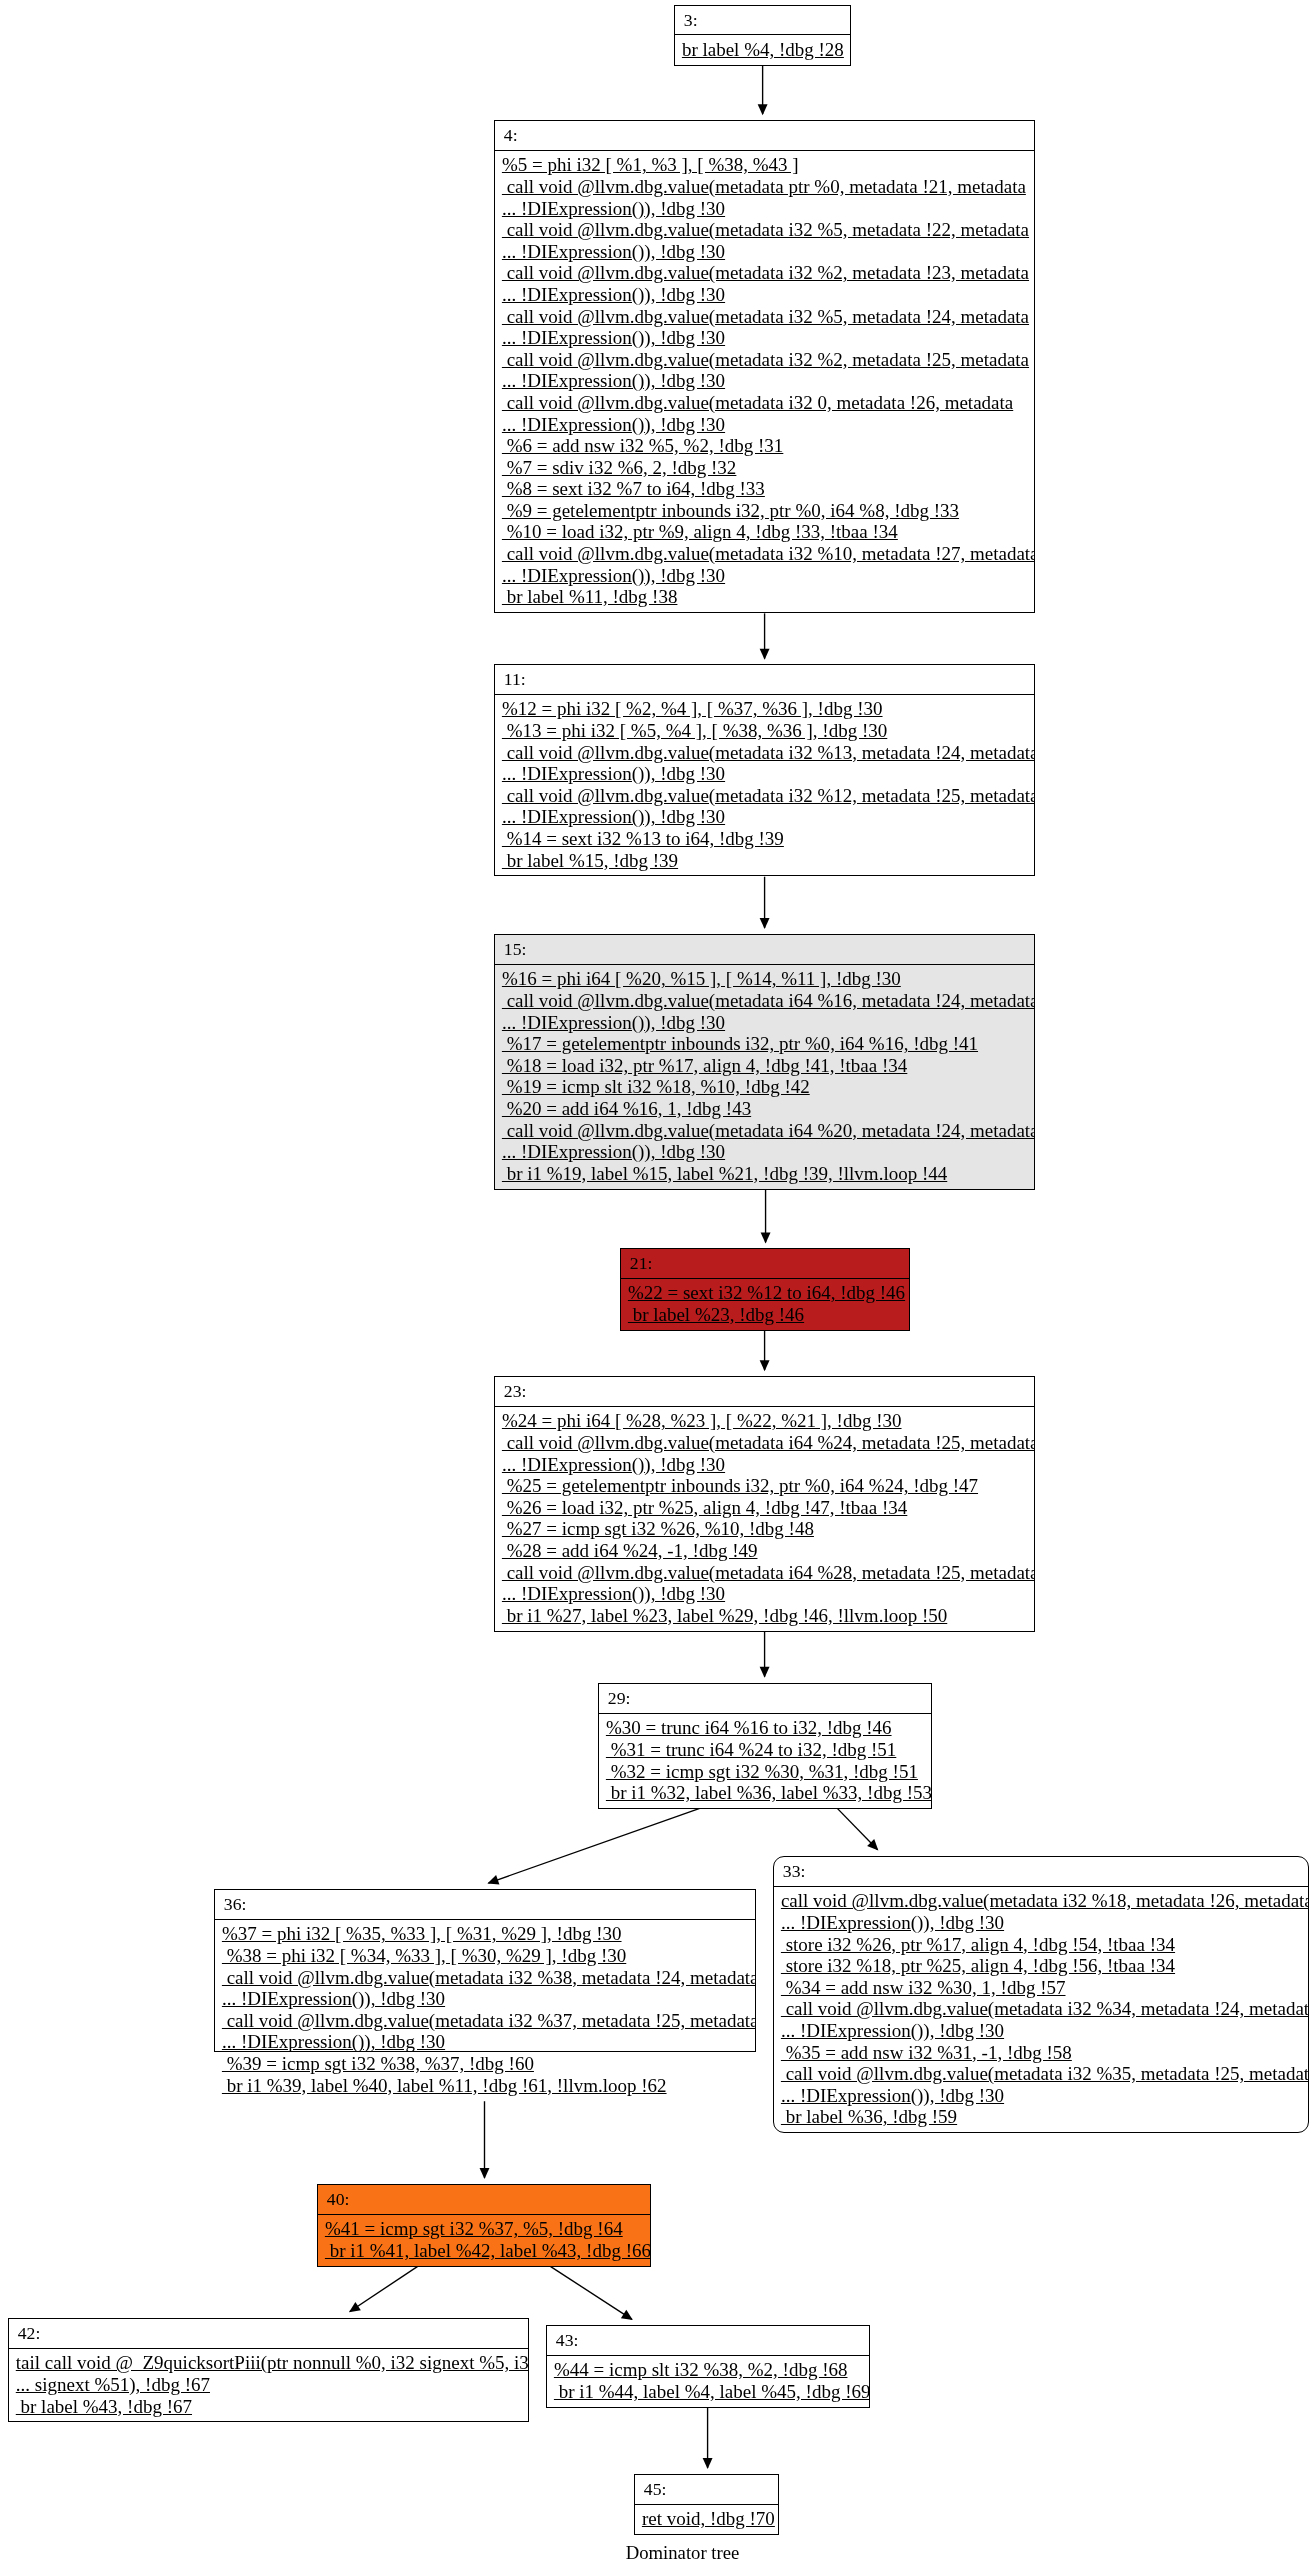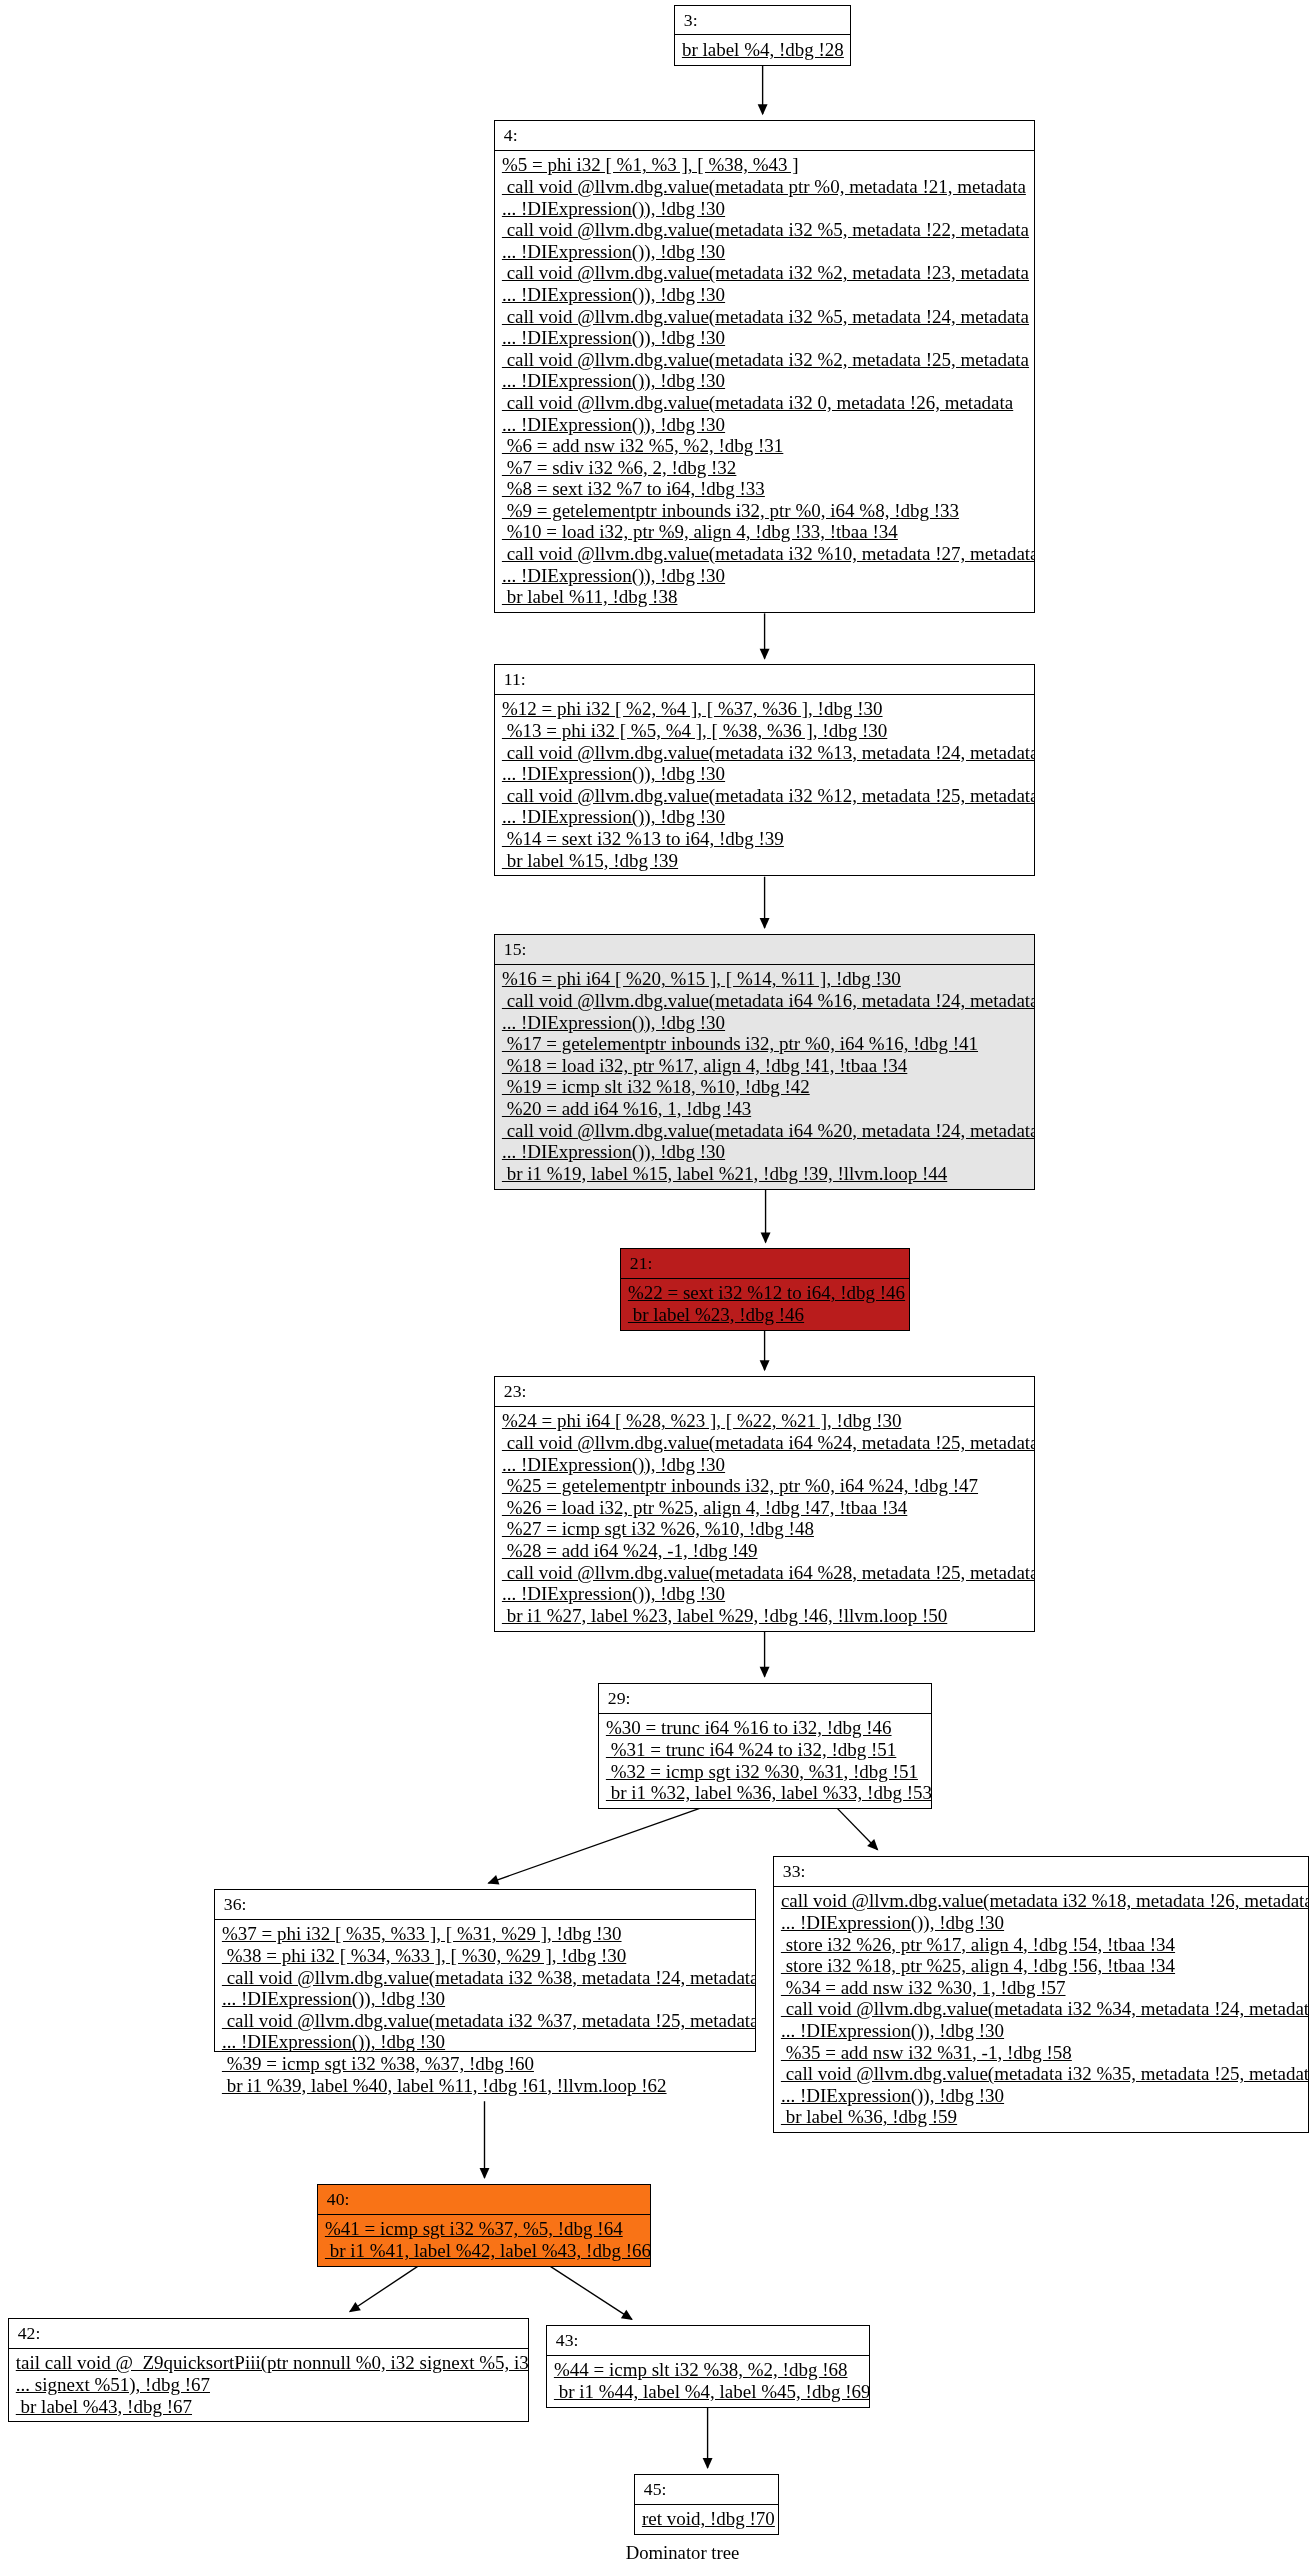--- a/index.html
+++ b/index.html
@@ -151,21 +151,21 @@
 ... !DIExpression()), !dbg !30
  br i1 %27, label %23, label %29, !dbg !46, !llvm.loop !50</div>
   </div>
       <div class="node" style="left: 598px; top: 1683px; width: 334px; height: 126px; background: rgb(255, 255, 255); border-color: rgb(0, 0, 0);">
     <div class="node-header">29:</div>
     <div class="node-body">%30 = trunc i64 %16 to i32, !dbg !46
  %31 = trunc i64 %24 to i32, !dbg !51
  %32 = icmp sgt i32 %30, %31, !dbg !51
  br i1 %32, label %36, label %33, !dbg !53</div>
   </div>
-      <div class="node" style="left: 773px; top: 1856px; width: 536px; height: 277px; background: rgb(255, 255, 255); border-color: rgb(0, 0, 0);">
+      <div class="node" style="left: 773px; top: 1856px; width: 536px; height: 277px; background: rgb(255, 255, 255); border-color: rgb(0, 0, 0); border-radius: 11px;">
     <div class="node-header">33:</div>
     <div class="node-body">call void @llvm.dbg.value(metadata i32 %18, metadata !26, metadata
 ... !DIExpression()), !dbg !30
  store i32 %26, ptr %17, align 4, !dbg !54, !tbaa !34
  store i32 %18, ptr %25, align 4, !dbg !56, !tbaa !34
  %34 = add nsw i32 %30, 1, !dbg !57
  call void @llvm.dbg.value(metadata i32 %34, metadata !24, metadata
 ... !DIExpression()), !dbg !30
  %35 = add nsw i32 %31, -1, !dbg !58
  call void @llvm.dbg.value(metadata i32 %35, metadata !25, metadata

